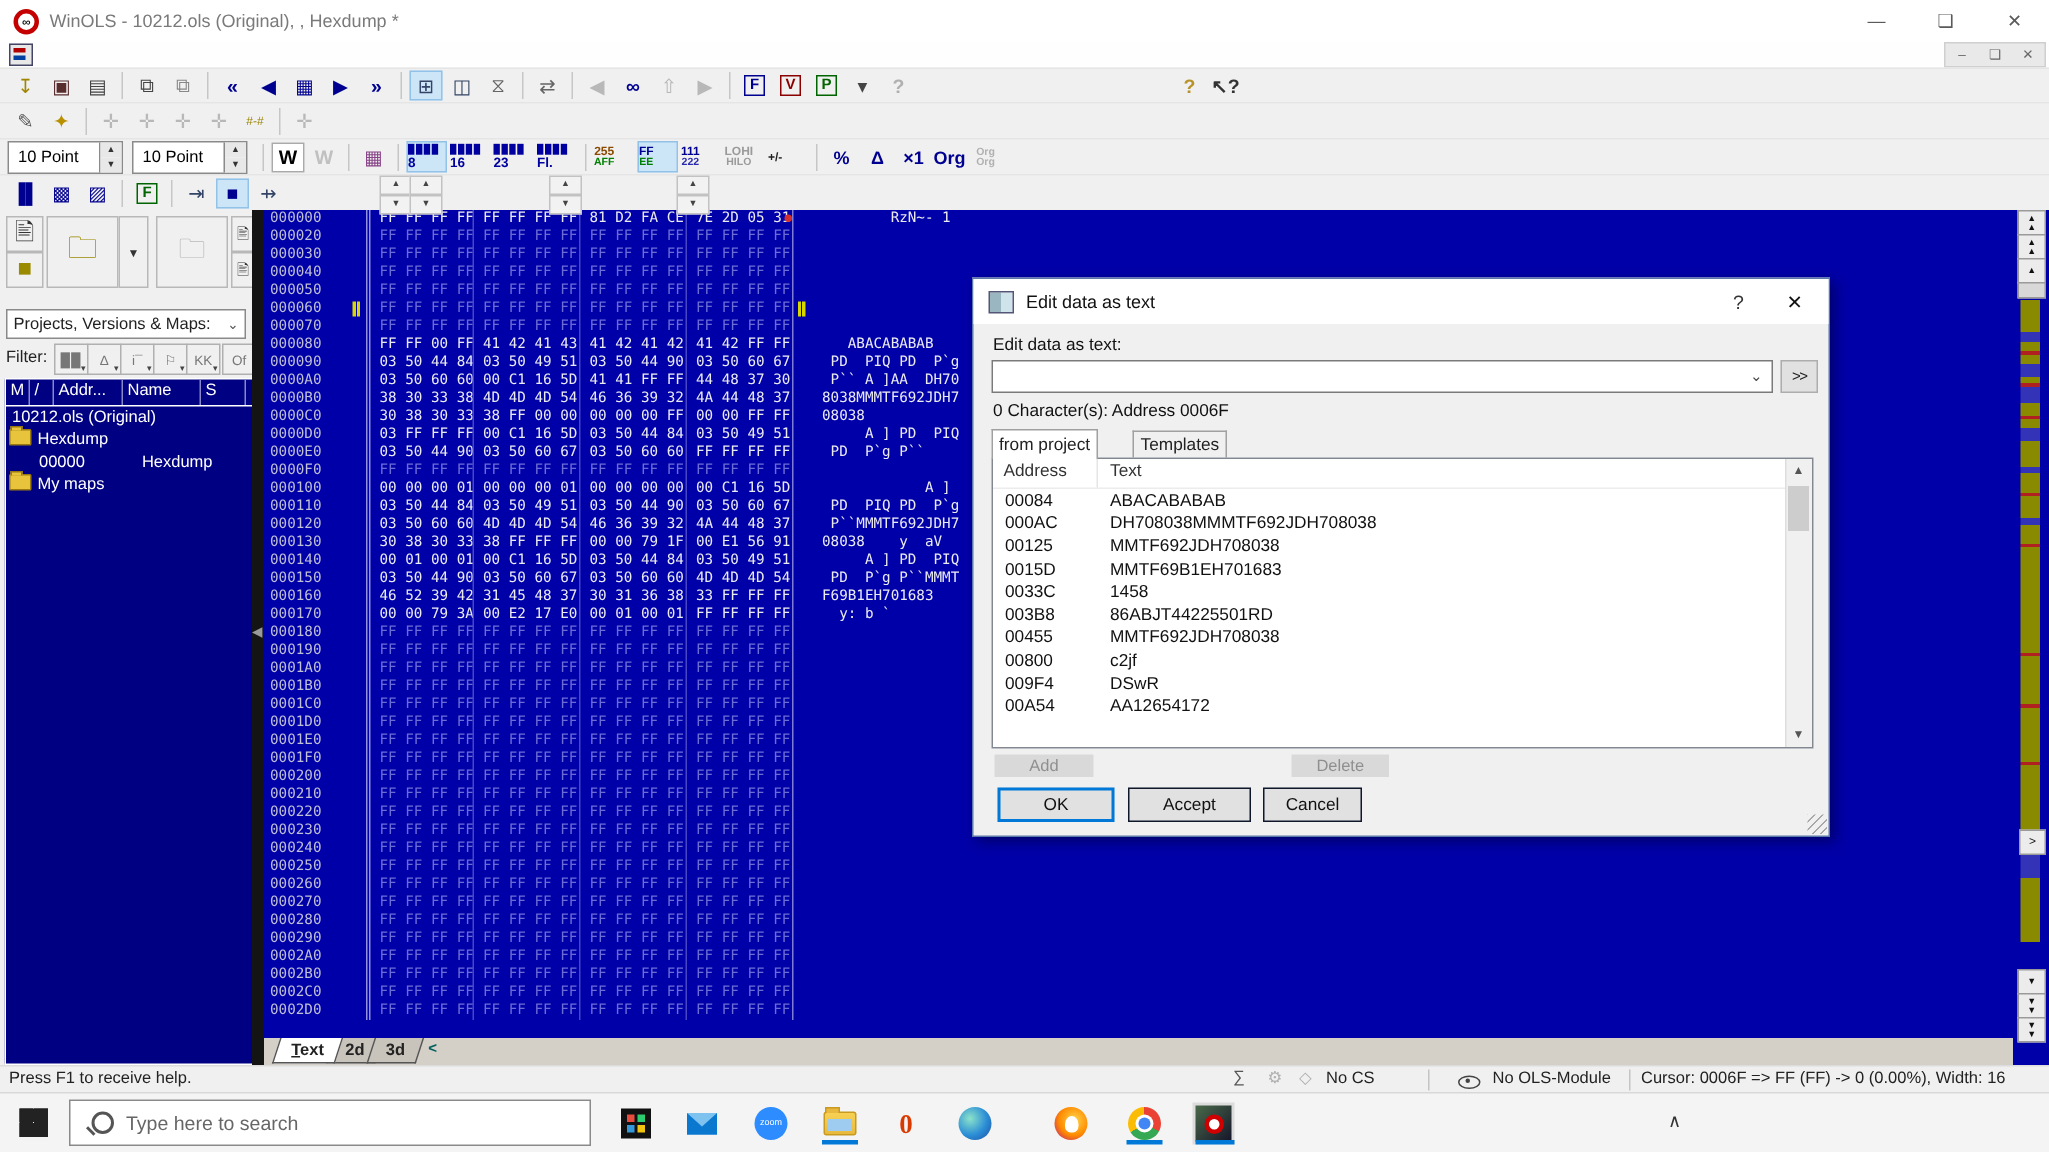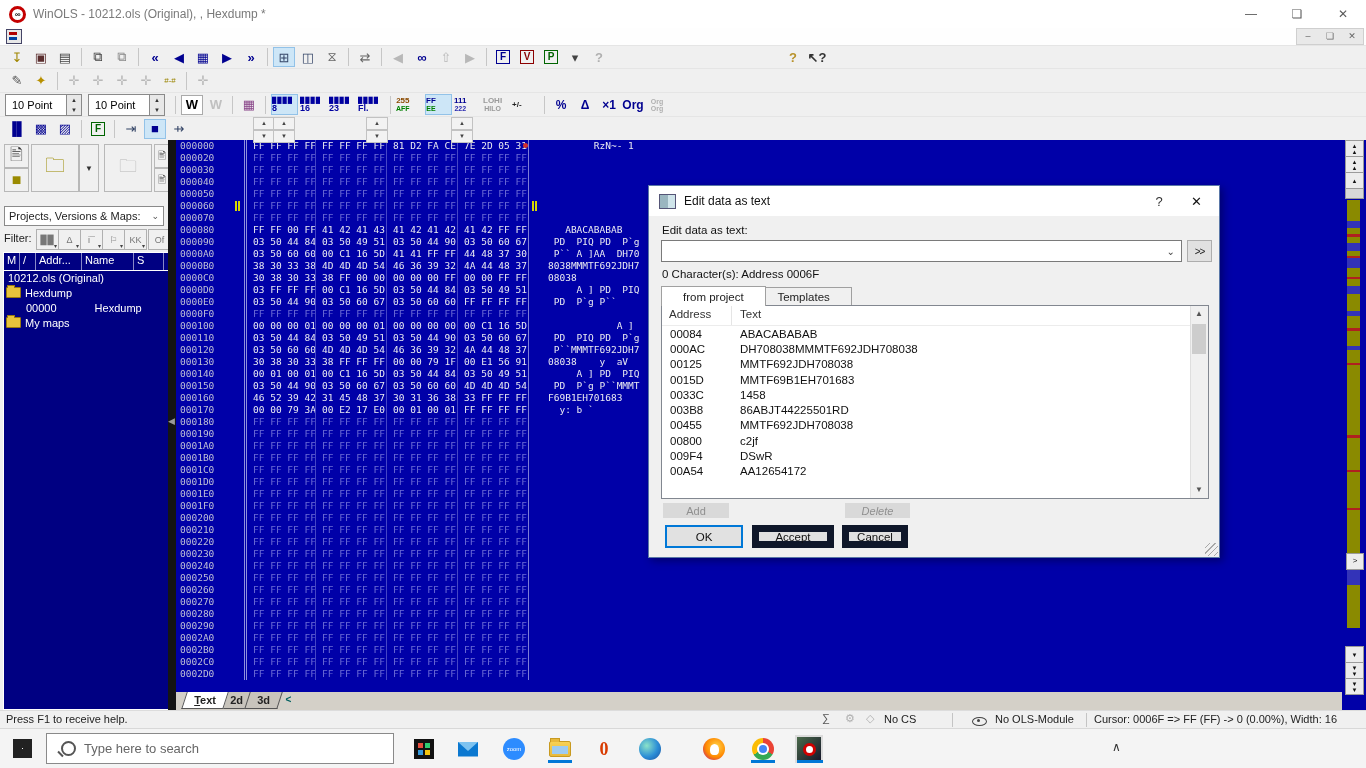--- a/index.html
+++ b/index.html
@@ -98,35 +98,35 @@
   .dlg-title-text{font-size:12px;color:#111;}
   .dlg-help{margin-left:auto;width:30px;text-align:center;color:#333;font-size:13px;}
   .dlg-close{width:45px;height:30px;display:flex;align-items:center;justify-content:center;font-size:13px;color:#111;}
   .dlg-label{position:absolute;left:13px;top:38px;font-size:11.5px;color:#111;}
   .dlg-combo{position:absolute;left:12px;top:54px;width:521px;height:22px;background:#fff;border:1px solid #7a7a7a;box-sizing:border-box;display:flex;align-items:center;}
   .dlg-combo .chev{margin-left:auto;color:#444;font-size:10px;padding-right:6px;}
   .dlg-expand{position:absolute;left:538px;top:54px;width:25px;height:22px;background:#e1e1e1;border:1px solid #adadad;box-sizing:border-box;
               font-size:10px;color:#222;display:flex;align-items:center;justify-content:center;letter-spacing:-1px;}
   .dlg-status{position:absolute;left:13px;top:82px;font-size:11.5px;color:#111;}
   .dlg-tab{position:absolute;top:101px;height:19px;background:#f0f0f0;border:1px solid #a0a0a0;border-bottom:none;
-           font-size:11.5px;color:#222;display:flex;align-items:center;padding:0 21px;box-sizing:border-box;}
+           font-size:11.5px;color:#222;display:flex;align-items:center;padding:0 4px;box-sizing:border-box;}
   .dlg-tab.active{background:#fff;height:20px;top:100px;z-index:3;}
   .dlg-list{position:absolute;left:12px;top:119px;width:548px;height:194px;background:#fff;border:1px solid #828790;box-sizing:border-box;}
   .dl-hdr{display:flex;height:19px;border-bottom:1px solid #ececec;font-size:11.5px;color:#333;}
   .dl-hdr .c1{width:70px;padding:2px 0 0 7px;border-right:1px solid #e5e5e5;box-sizing:border-box;}
   .dl-hdr .c2{padding:2px 0 0 8px;}
   .dl-row{display:flex;height:15.3px;font-size:11.5px;color:#111;align-items:center;}
   .dl-row .c1{width:70px;padding-left:8px;box-sizing:border-box;flex:none;}
   .dl-row .c2{padding-left:8px;}
   .dl-scroll{position:absolute;right:0;top:0;width:17px;height:100%;background:#f0f0f0;border-left:1px solid #dedede;}
   .dl-up,.dl-dn{position:absolute;left:0;width:16px;height:16px;font-size:8px;text-align:center;line-height:16px;color:#555;}
   .dl-up{top:0;} .dl-dn{bottom:0;}
   .dl-thumb{position:absolute;left:1px;top:18px;width:14px;height:30px;background:#cdcdcd;}
   .flatbtn{position:absolute;top:317px;height:15px;background:#d9d9d9;color:#8f8f8f;font-size:11px;display:flex;align-items:center;justify-content:center;}
-  .pushbtn{position:absolute;top:339px;height:23px;background:#e1e1e1;border:7px solid #0f172a;box-sizing:border-box;
+  .pushbtn{position:absolute;top:339px;height:23px;background:#e1e1e1;border:1px solid #0f172a;box-sizing:border-box;
            font-size:11.5px;color:#111;display:flex;align-items:center;justify-content:center;}
   .pushbtn.default{border:2px solid #0078d7;}
   .grip{position:absolute;right:1px;bottom:1px;width:13px;height:13px;
         background:repeating-linear-gradient(135deg,transparent 0 3px,#a8a8a8 3px 4px);}
   
   #statusbar{top:710px;left:0;width:1366px;height:18px;background:#f0f0f0;border-top:1px solid #dcdcdc;font-size:11px;color:#222;}
   #statusbar .vline{position:absolute;top:2px;width:1px;height:14px;background:#c4c4c4;}
   .sicon{position:absolute;top:1px;font-size:11px;color:#555;}
   .eye{position:absolute;top:6px;width:13px;height:7px;border:1px solid #444;border-radius:50%;}
   .eye::after{content:"";position:absolute;left:4px;top:1px;width:3px;height:3px;background:#444;border-radius:50%;}
@@ -583,21 +583,21 @@
           <span class="c2">AA12654172</span>
         </div>
       </div>
     <div class="dl-scroll">
       <div class="dl-up">▲</div>
       <div class="dl-thumb"></div>
       <div class="dl-dn">▼</div>
     </div>
   </div>
   <div class="flatbtn" style="left:14px;width:66px;">Add</div>
-  <div class="flatbtn" style="left:196px;width:65px;font-style:italic;">Delete</div>
+  <div class="flatbtn" style="left:212px;width:65px;">Delete</div>
   <div class="pushbtn default" style="left:16px;width:78px;">OK</div>
   <div class="pushbtn" style="left:103px;width:82px;">Accept</div>
   <div class="pushbtn" style="left:193px;width:66px;">Cancel</div>
   <div class="grip"></div>
 </div>
 
 <div class="abs" id="statusbar">
   <span class="abs" style="left:6px;top:2px;">Press F1 to receive help.</span>
   <span class="sicon" style="left:822px;">∑</span>
   <span class="sicon" style="left:845px;color:#b0b0b0;">⚙</span>

